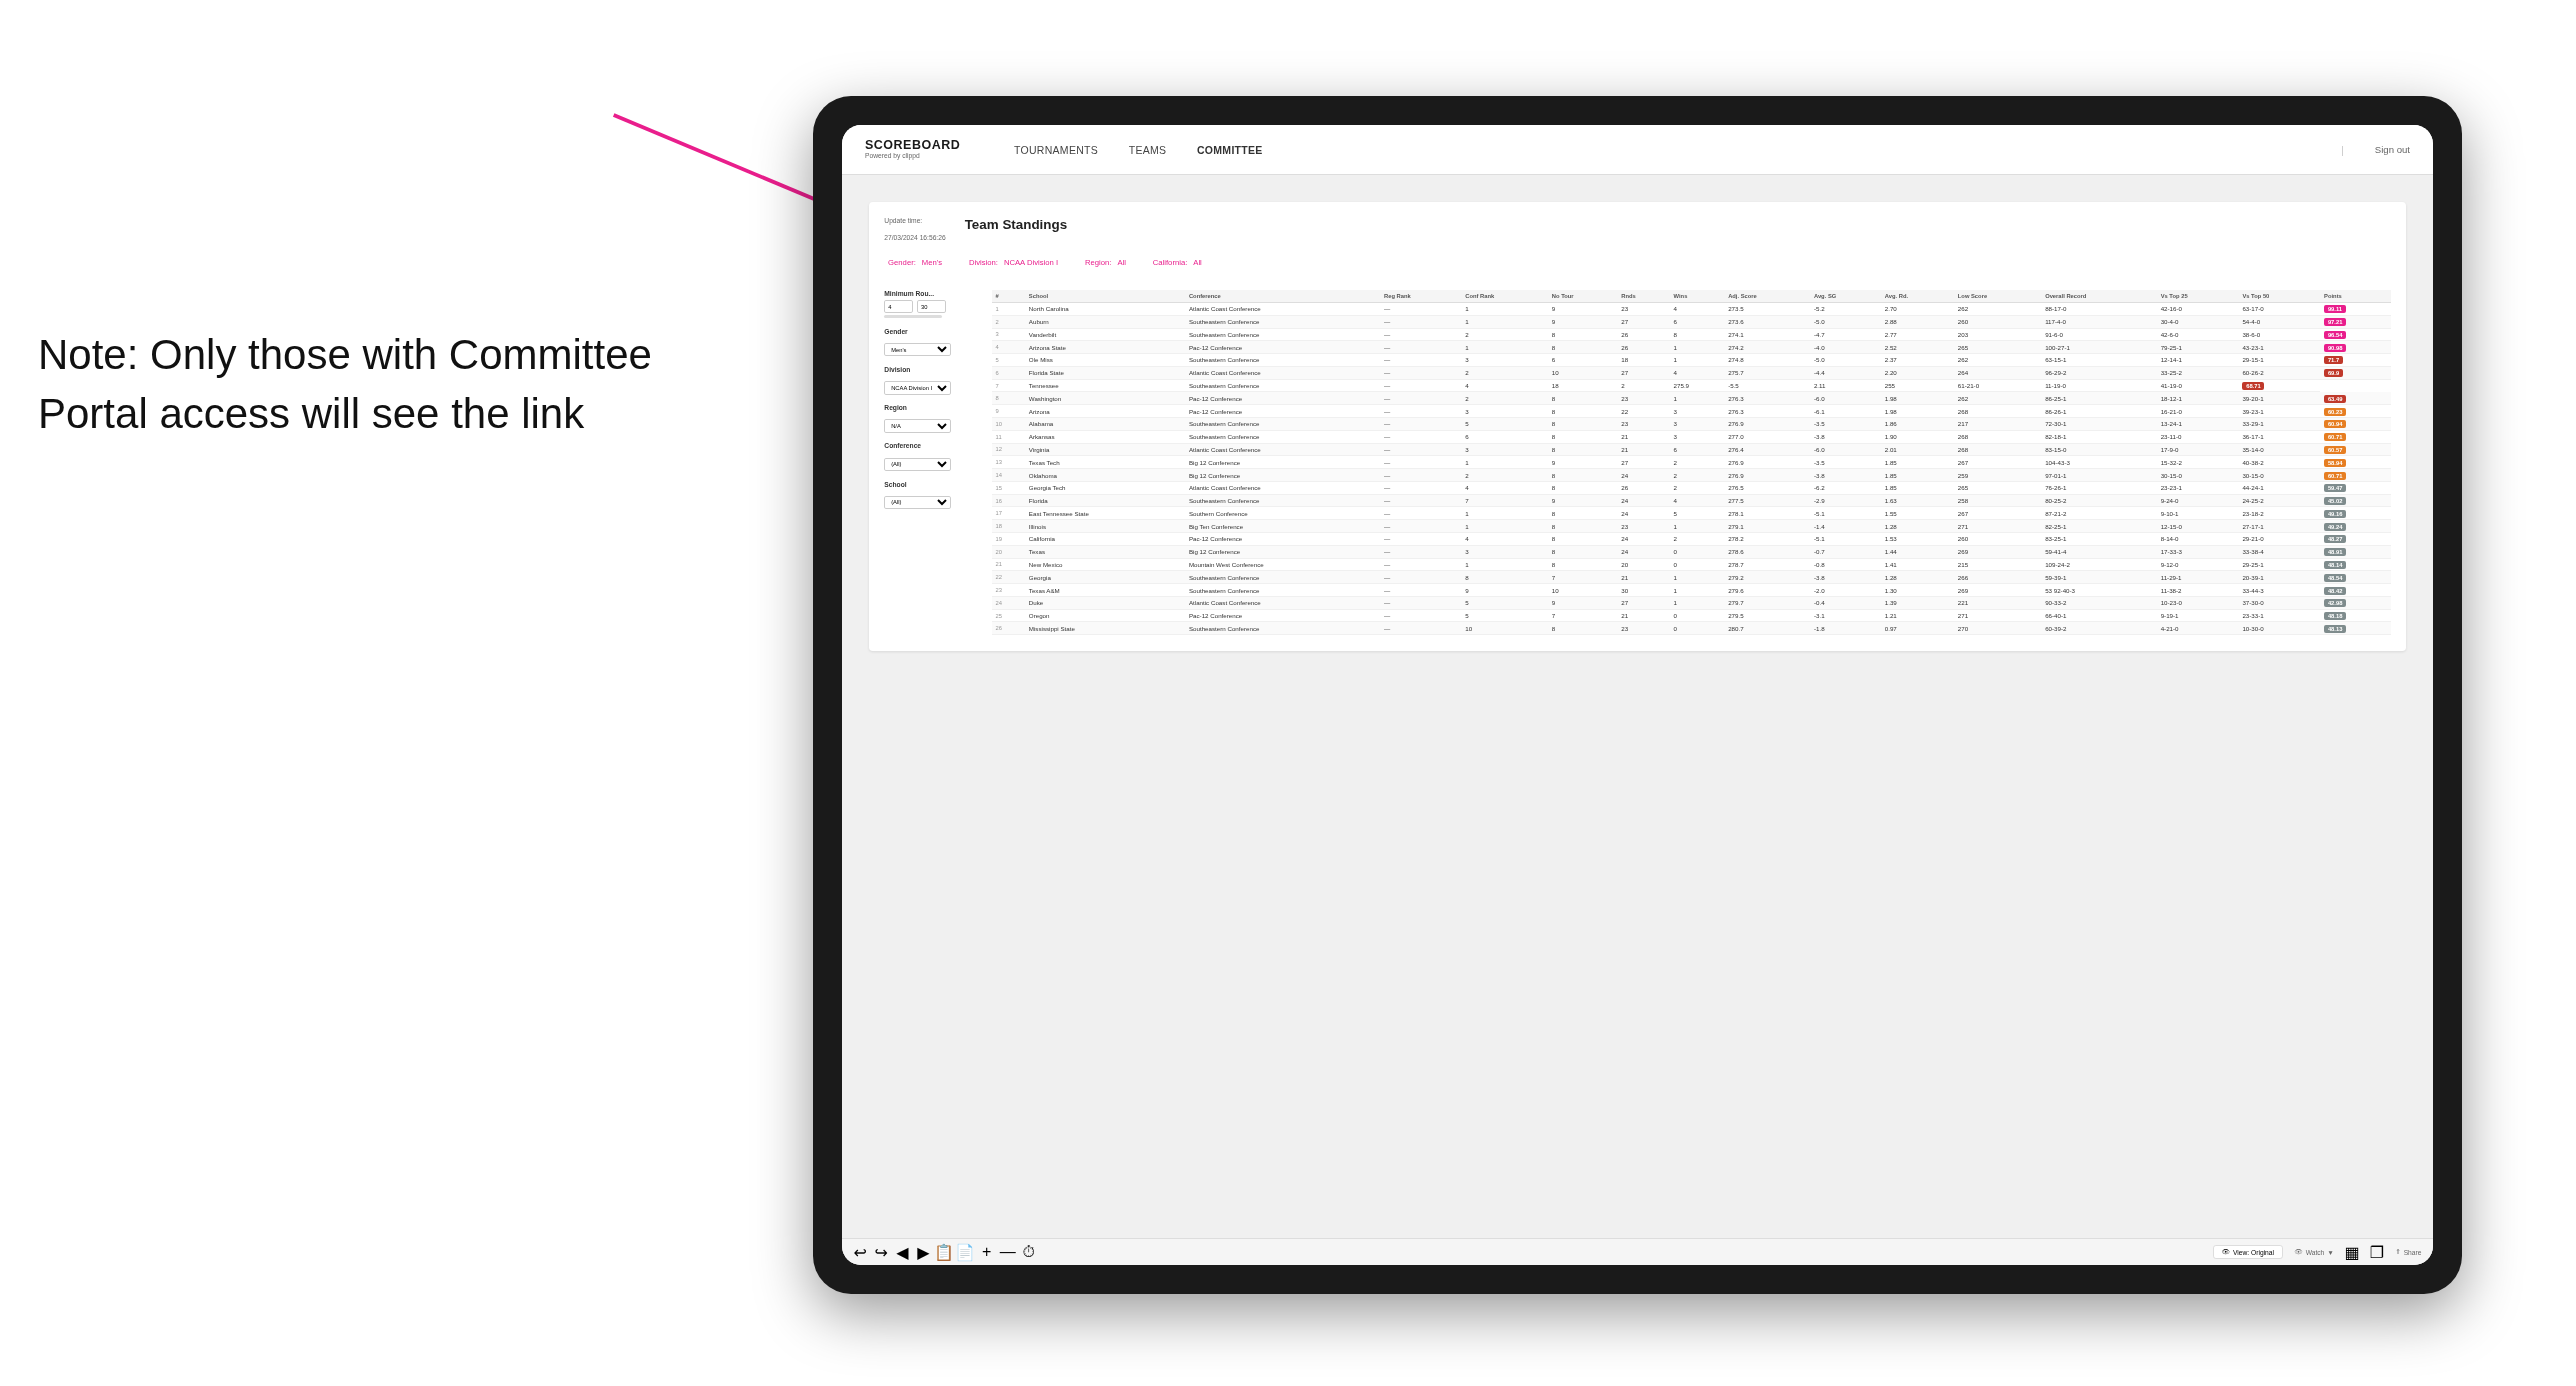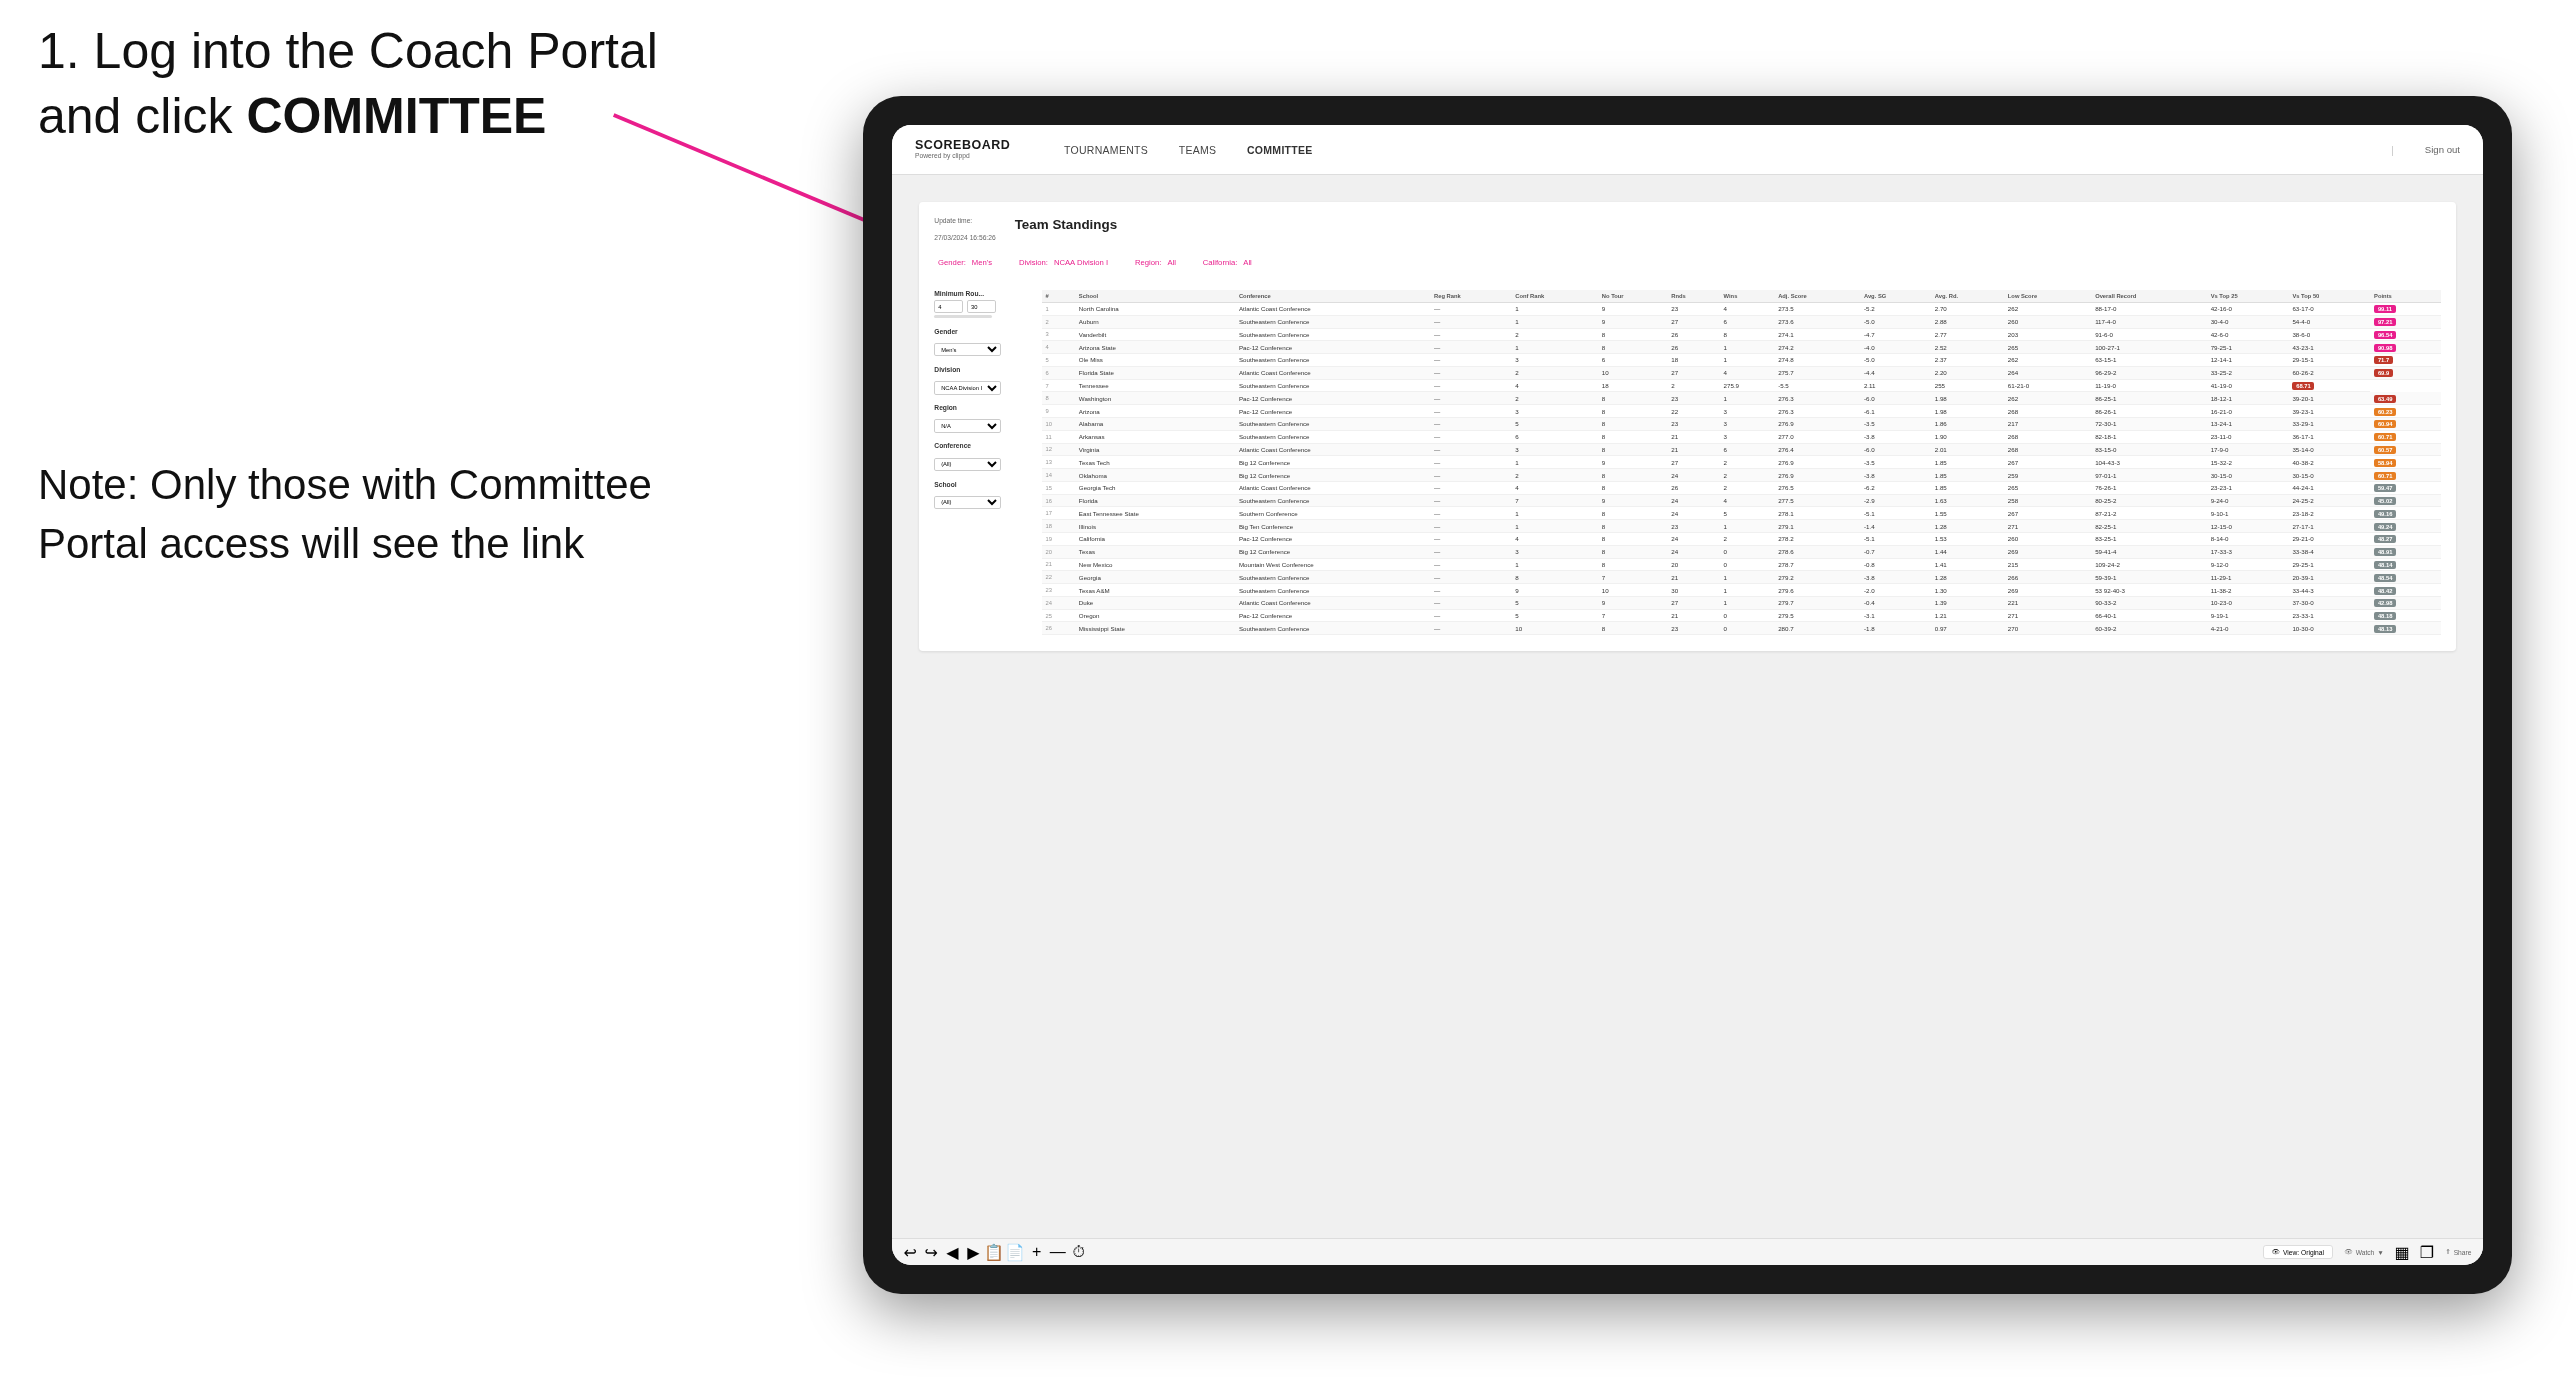--- a/index.html
+++ b/index.html
@@ -56,21 +56,21 @@
 
     .arrow-container svg {
       width: 100%;
       height: 100%;
     }
 
     
     .tablet-container {
       position: absolute;
       top: 96px;
-      left: 863px;
+      left: 813px;
       width: 1649px;
       height: 1198px;
     }
 
     .tablet-frame {
       background: #1a1a1a;
       border-radius: 38px;
       width: 100%;
       height: 100%;
       padding: 29px;
@@ -390,24 +390,20 @@
       align-items: center;
       gap: 2.9px;
     }
   </style>
 </head>
 <body>
 
 <div style="position: relative; width: 2576px; min-height: 1386px; background: #fff;">
 
   <div class="instruction-area">
-    <p class="instruction-title">
-      <span>1.</span>
-      <span> Log into the Coach Portal and click </span><strong>COMMITTEE</strong>
-    </p>
 
     <p class="instruction-note">
       <strong>Note:</strong>
       <span> Only those with Committee Portal access will see the link</span>
     </p>
   </div>
 
   <div class="arrow-container">
     <svg viewBox="0 0 480 200" xmlns="http://www.w3.org/2000/svg">
       <line x1="80" y1="30" x2="390" y2="160" stroke="#e91e8c" stroke-width="4"></line>

